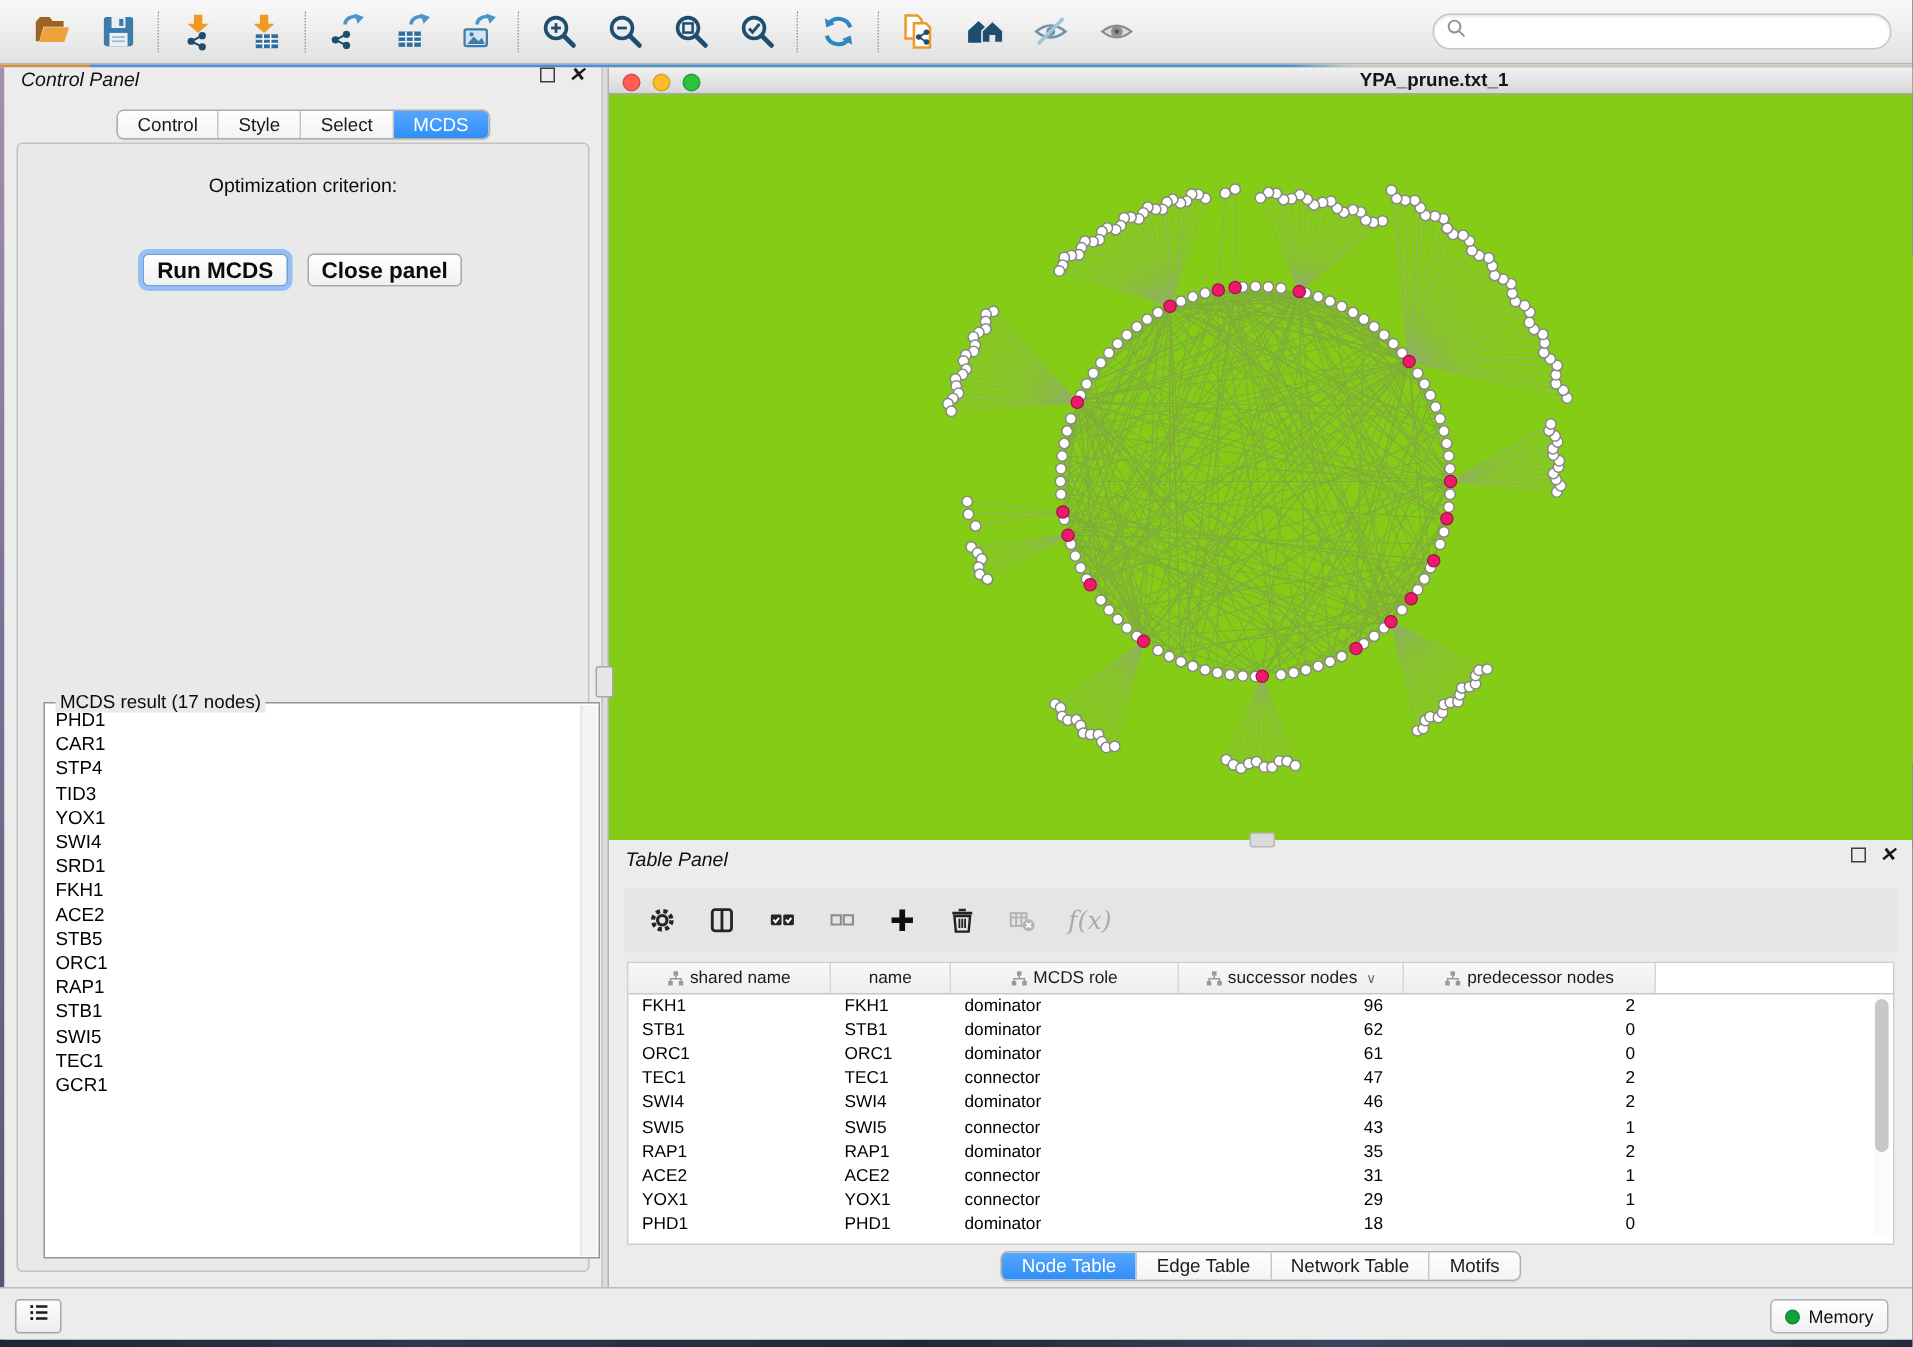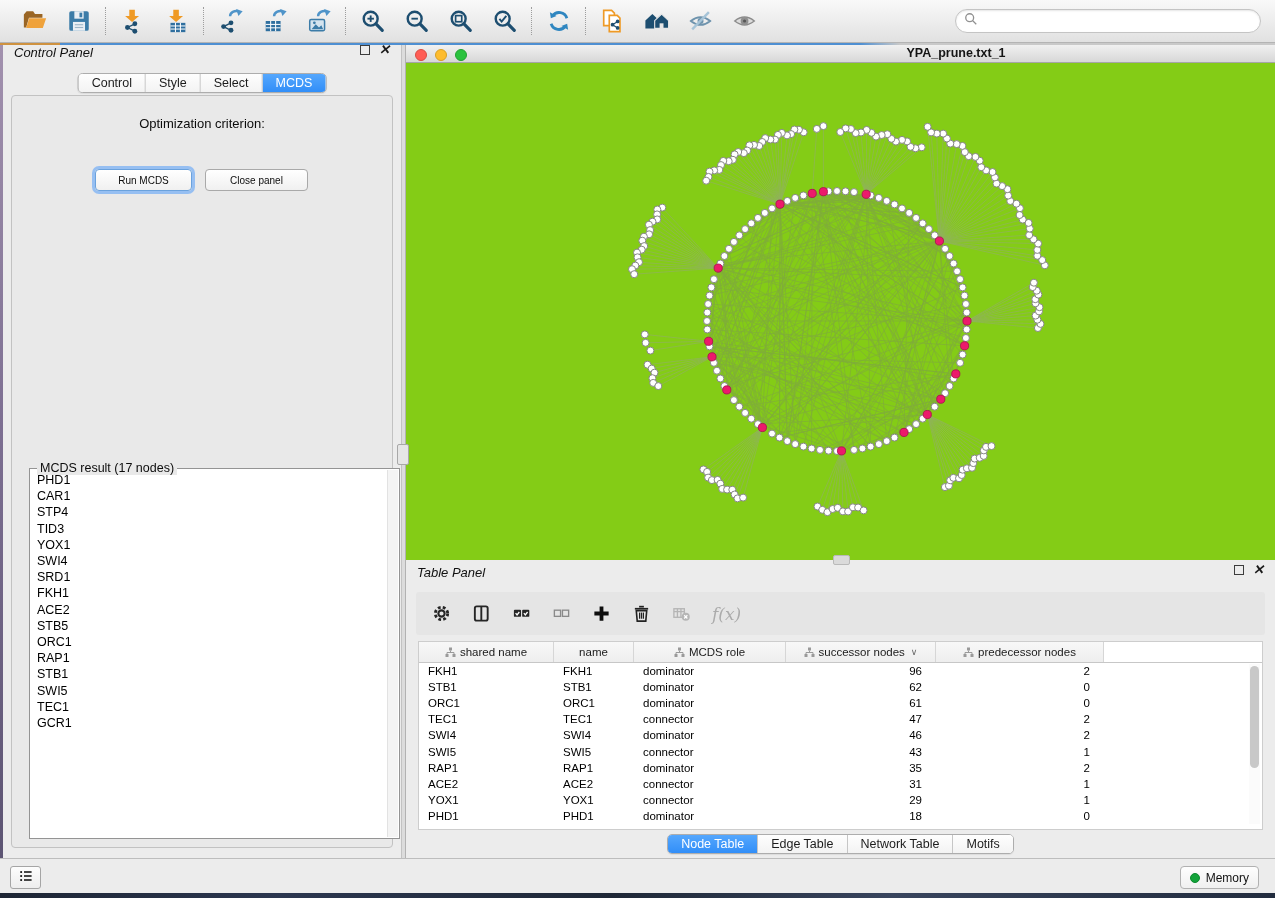--- a/index.html
+++ b/index.html
@@ -48,22 +48,22 @@
     background:#e9e9e9;border:1px solid #c2c2c2;border-radius:4px;}
   #opt-label{position:absolute;left:0;right:0;top:20px;text-align:center;font-size:13px;color:#0c0c0c;}
   #opt-select{position:absolute;left:34px;top:40px;width:310px;height:23px;box-sizing:border-box;
     background:#fff;border:1px solid #b5b5b5;border-radius:4px;display:flex;align-items:center;
     font-size:12.5px;color:#0c0c0c;padding-left:9px;}
   #opt-stepper{position:absolute;right:2px;top:2px;bottom:2px;width:17px;border-radius:3px;
     background:linear-gradient(#72b6fc,#3483f0);display:flex;flex-direction:column;
     align-items:center;justify-content:center;gap:1px;}
   #opt-stepper span{color:#fff;font-size:6.5px;line-height:5px;}
   .aqua-btn{position:absolute;top:73px;height:22px;box-sizing:border-box;border:1px solid #a9a9a9;
-    border-radius:4px;background:linear-gradient(#ffffff,#f0f0f0);font-size:10px;color:#0c0c0c;
-    display:flex;align-items:center;justify-content:center;font-family:"Liberation Sans",sans-serif;}
+    border-radius:4px;background:linear-gradient(#ffffff,#f0f0f0);font-size:15px;color:#0c0c0c;
+    display:flex;align-items:center;justify-content:center;font-family:"Liberation Sans",sans-serif;font-weight:bold;}
   #run-btn{left:83px;width:97px;box-shadow:0 0 0 3px rgba(82,156,250,.55);border-color:#6ba2dd;}
   #close-panel-btn{left:193px;width:103px;}
   #mcds-box{position:absolute;left:3px;top:372px;width:371px;height:371px;box-sizing:border-box;
     background:#fff;border:1px solid #949494;margin-left:14px;}
   #mcds-legend{position:absolute;left:7px;top:-8px;background:#e9e9e9;padding:0 3px;
     font-size:12.5px;color:#0c0c0c;white-space:nowrap;}
   #mcds-list{position:absolute;left:1px;top:3px;bottom:1px;right:12px;overflow:hidden;}
   .mcds-item{font-size:12.5px;line-height:16.2px;padding-left:6px;color:#000;}
   #mcds-scroll{position:absolute;right:1px;top:1px;bottom:1px;width:10px;background:#f4f4f4;
     border-left:1px solid #e2e2e2;}

